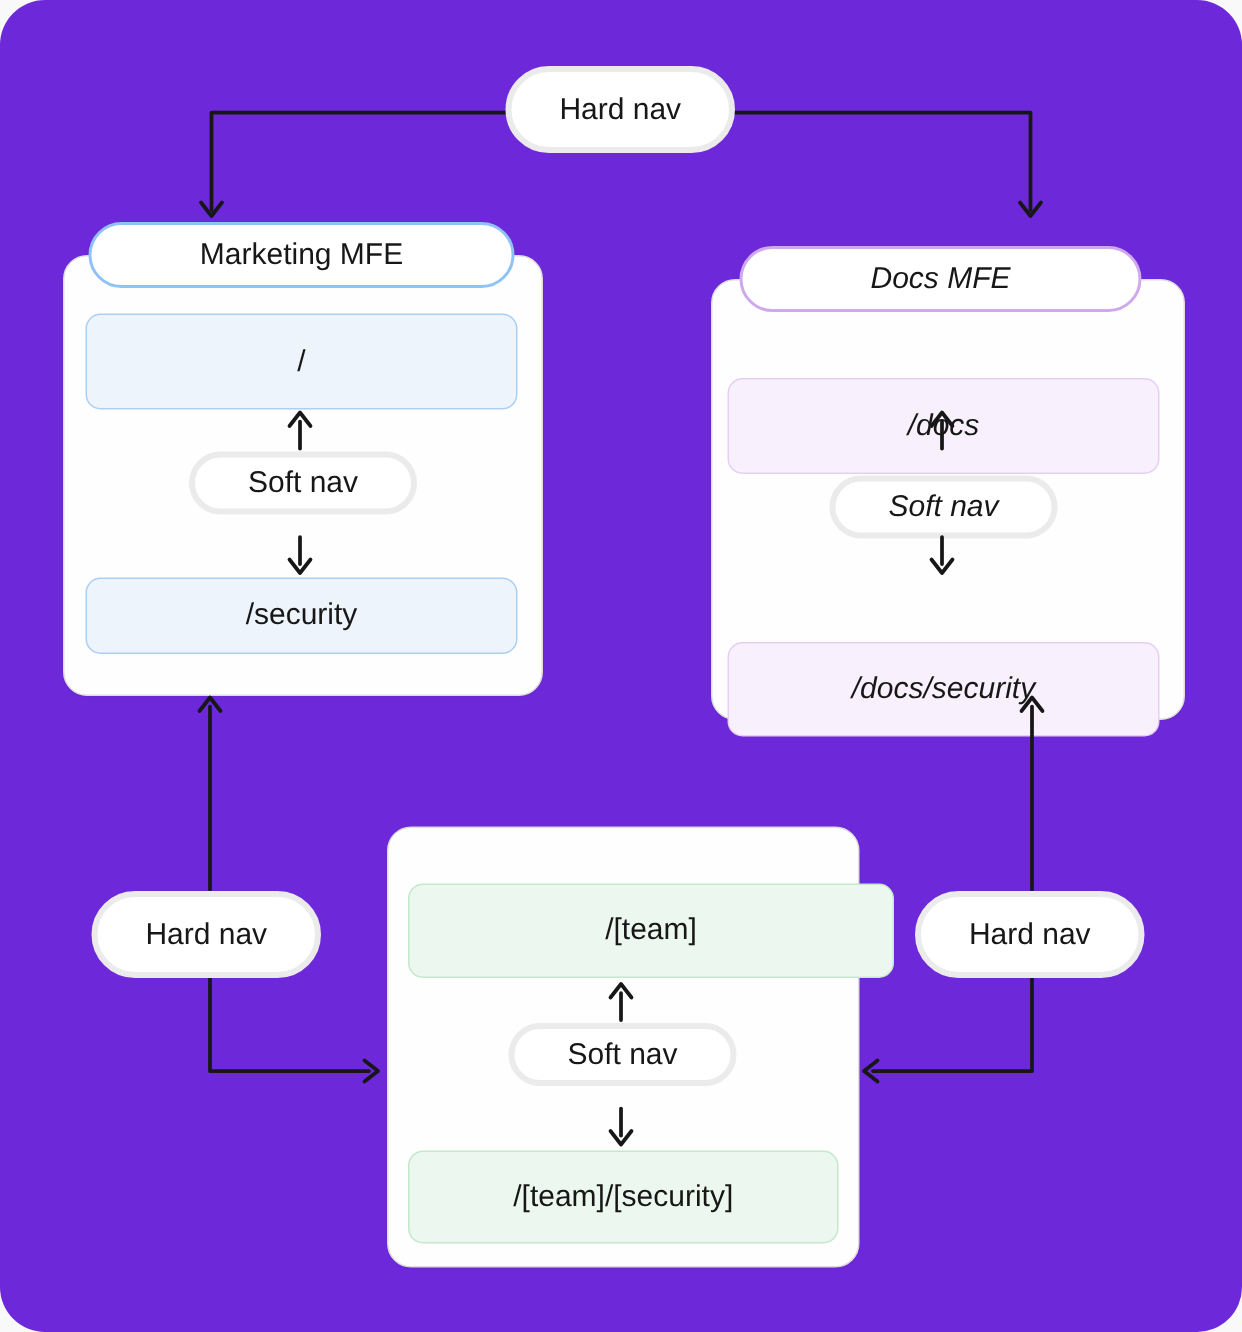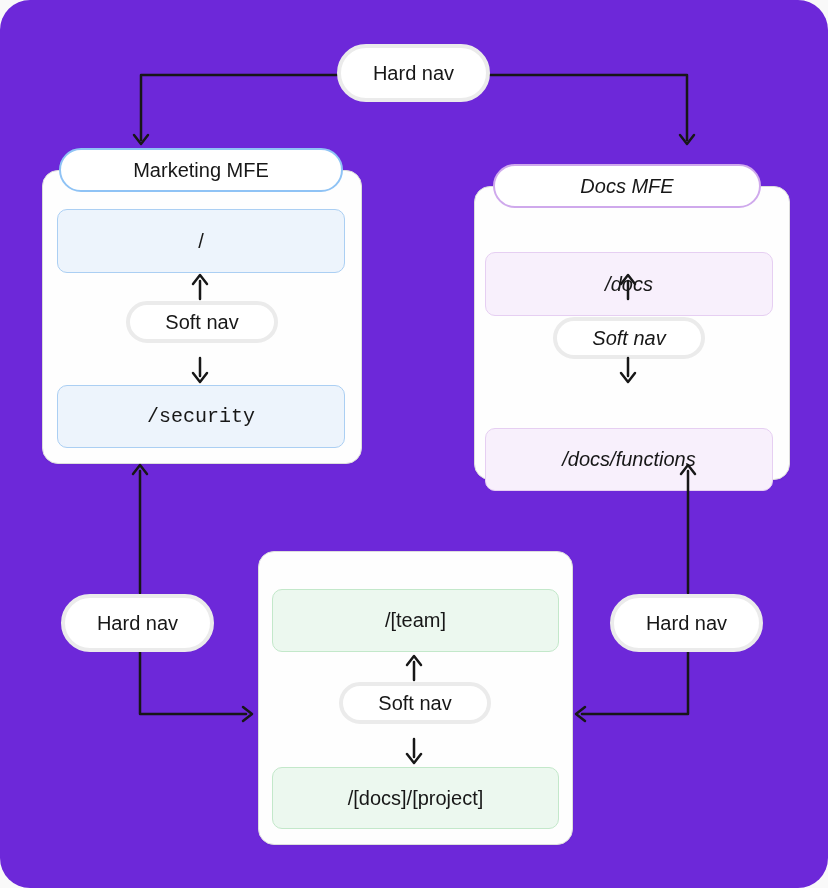--- a/index.html
+++ b/index.html
@@ -57,24 +57,24 @@
     align-items: center;
     justify-content: center;
     font-size: 20px;
     box-sizing: border-box;
   }
   .rt-blue   { background: #edf4fc; border-color: #abcff3; }
   .rt-purple { background: #f8f0fc; border-color: #e6cff2; margin-top: 27px; }
   .rt-green  { background: #ecf8ef; border-color: #c3e8ca; }
 
   .mfe-marketing .route-1 { left: 14px; top: 38px;  width: 288px; height: 64px; }
-  .mfe-marketing .route-2 { left: 14px; top: 214px; width: 288px; height: 63px; font-family: Liberation Mono, monospace; }
+  .mfe-marketing .route-2 { left: 14px; top: 214px; width: 288px; height: 51px; }
   .mfe-docs .route-1      { left: 10px; top: 38px;  width: 288px; height: 64px; }
   .mfe-docs .route-2      { left: 10px; top: 214px; width: 288px; height: 63px; }
-  .mfe-dashboard .route-1 { left: 13px; top: 37px;  width: 287px; height: 63px; }
+  .mfe-dashboard .route-1 { left: 13px; top: 37px;  width: 324px; height: 63px; }
   .mfe-dashboard .route-2 { left: 13px; top: 215px; width: 287px; height: 62px; }
 
   
   .nav-pill {
     position: absolute;
     background: #ffffff;
     border: 4px solid #ebebeb;
     border-radius: 32px;
     display: flex;
     align-items: center;
@@ -165,29 +165,29 @@
   </section>
 
   <section class="mfe mfe-docs">
     <div class="header-pill hp-purple">
       <span>Docs MFE</span>
     </div>
     <div class="route rt-purple route-1">/docs</div>
     <div class="nav-pill soft-pill">
       <span>Soft nav</span>
     </div>
-    <div class="route rt-purple route-2">/docs/functions</div>
+    <div class="route rt-purple route-2">/docs/security</div>
   </section>
 
   <section class="mfe mfe-dashboard">
     <div class="route rt-green route-1">/[team]</div>
     <div class="nav-pill soft-pill">
       <span>Soft nav</span>
     </div>
-    <div class="route rt-green route-2">/[docs]/[project]</div>
+    <div class="route rt-green route-2">/[team]/[security]</div>
   </section>
 
   <div class="nav-pill pill-left">
     <span>Hard nav</span>
   </div>
 
   <div class="nav-pill pill-right">
     <span>Hard nav</span>
   </div>
 

